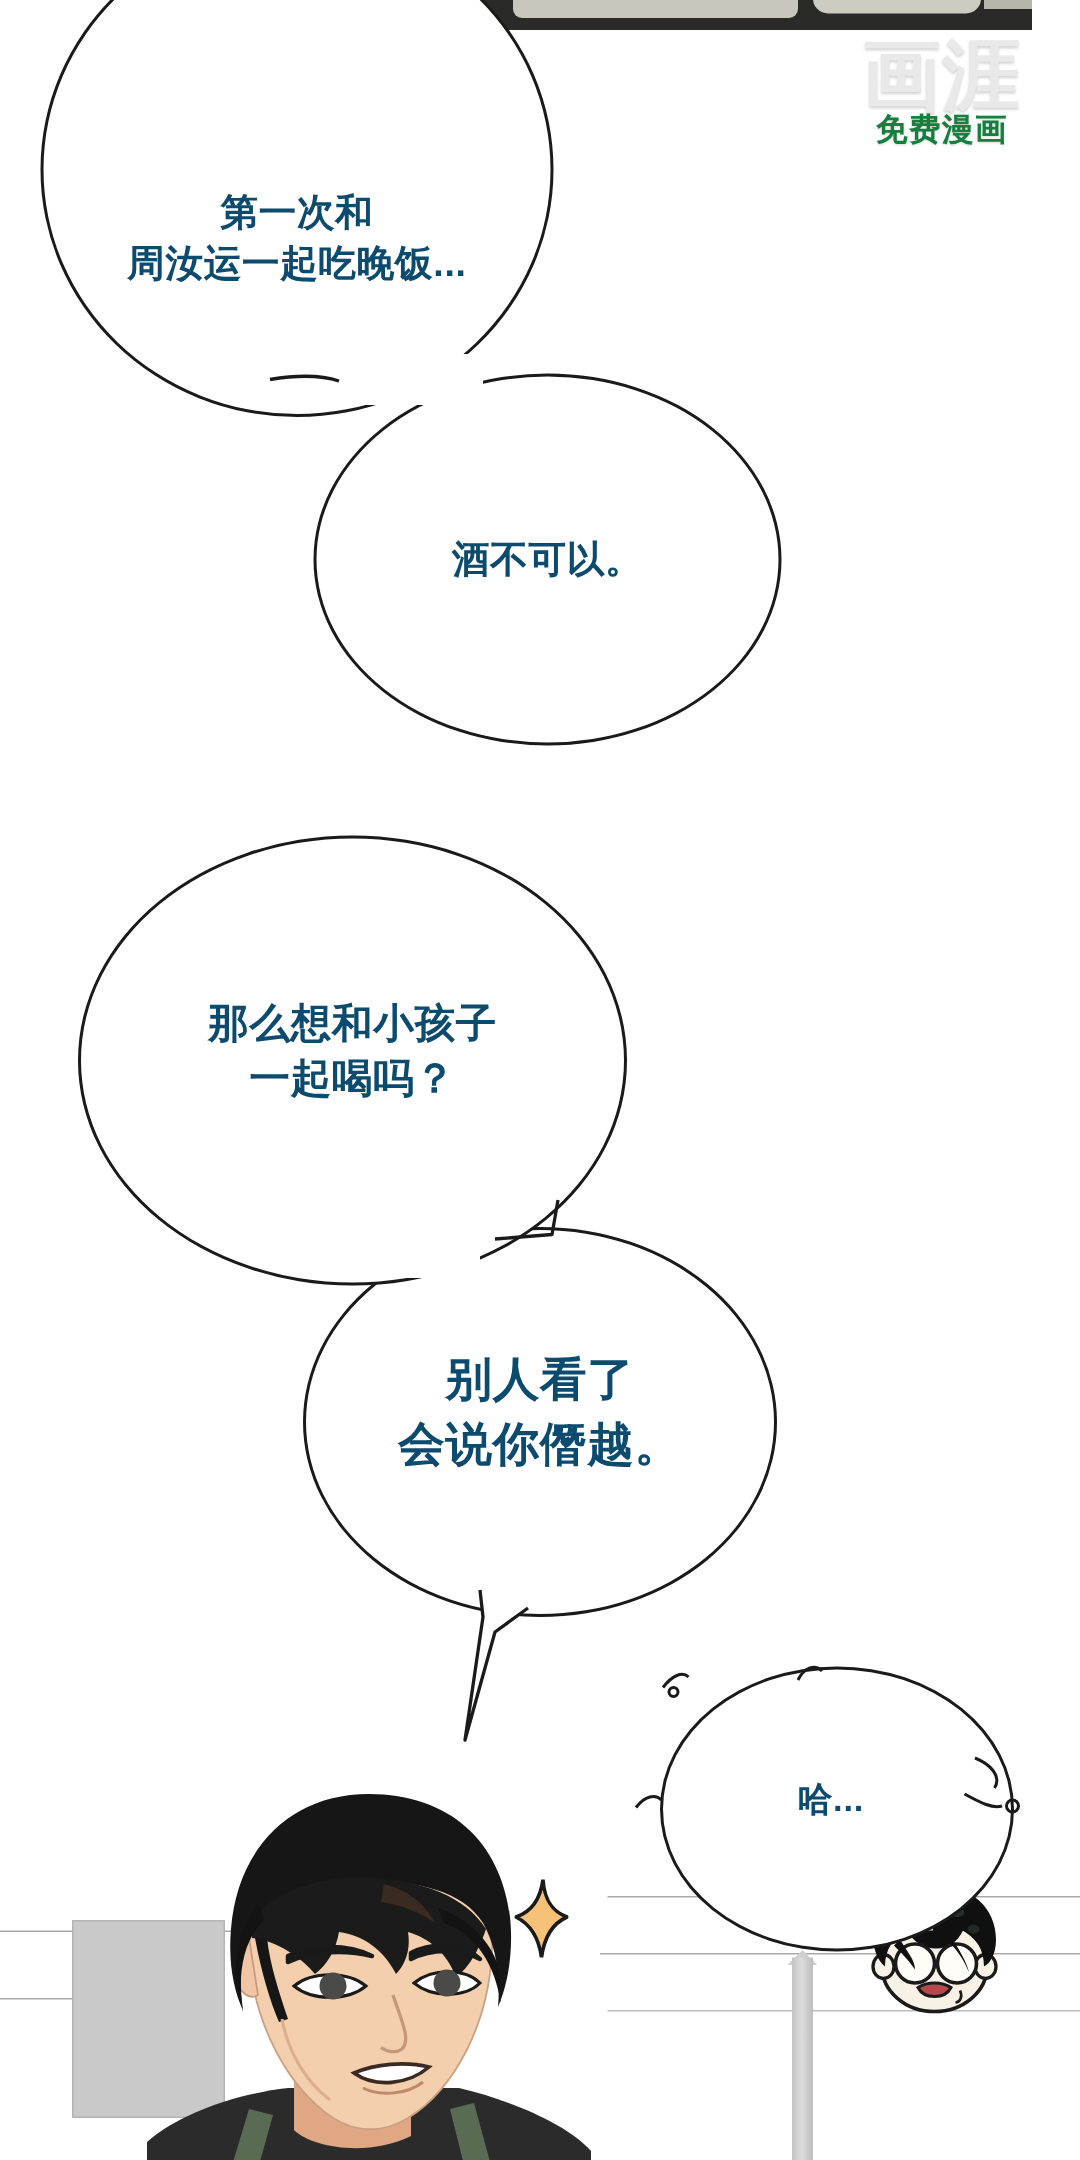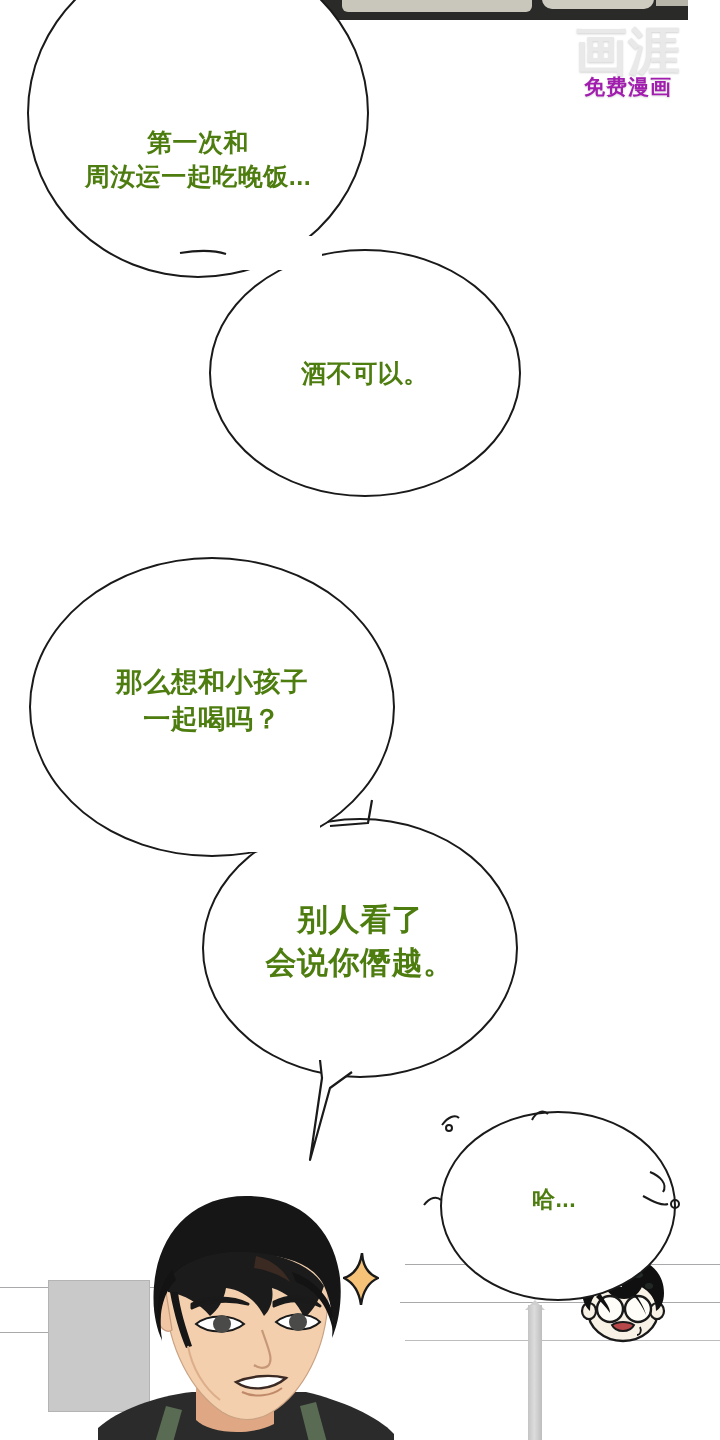--- a/index.html
+++ b/index.html
@@ -69,21 +69,21 @@
     line-height: 46px;
     font-weight: 700;
     color: #e9e9e9;
     letter-spacing: 1px;
     text-shadow: 0 1px 2px rgba(0,0,0,0.18);
   }
   .watermark .wm-sub {
     font-size: 21px;
     line-height: 26px;
     font-weight: 700;
-    color: #a21caf;
+    color: #15803d;
     letter-spacing: 1px;
     text-shadow: 0 1px 2px rgba(0,0,0,0.16);
   }
 
   
   .scene {
     position: absolute;
     left: 0;
     top: 1240px;
     width: 720px;
@@ -159,21 +159,21 @@
     position: absolute;
     box-sizing: border-box;
     background: #ffffff;
     border: 2px solid #1a1a1a;
     display: flex;
     align-items: center;
     justify-content: center;
     text-align: center;
   }
   .bubble .btext {
-    color: #4d7c0f;
+    color: #0c4a6e;
     font-weight: 700;
     line-height: 1.38;
     letter-spacing: 0.5px;
     white-space: pre-line;
     padding: 0 14px;
   }
 
   #bubble-1 {
     left: 27px;  top: -52px;
     width: 342px; height: 330px;
@@ -184,21 +184,21 @@
 
   #bubble-2 {
     left: 209px; top: 249px;
     width: 312px; height: 248px;
     border-radius: 50% / 50%;
     z-index: 4;
   }
   #bubble-2 .btext { font-size: 25px; }
 
   #bubble-3 {
-    left: 29px;  top: 557px;
+    left: 52px;  top: 557px;
     width: 366px; height: 300px;
     border-radius: 50% / 50%;
     z-index: 5;
   }
   #bubble-3 .btext { font-size: 27px; transform: translateY(-6px); }
 
   #bubble-4 {
     left: 202px; top: 818px;
     width: 316px; height: 260px;
     border-radius: 50% / 50%;

